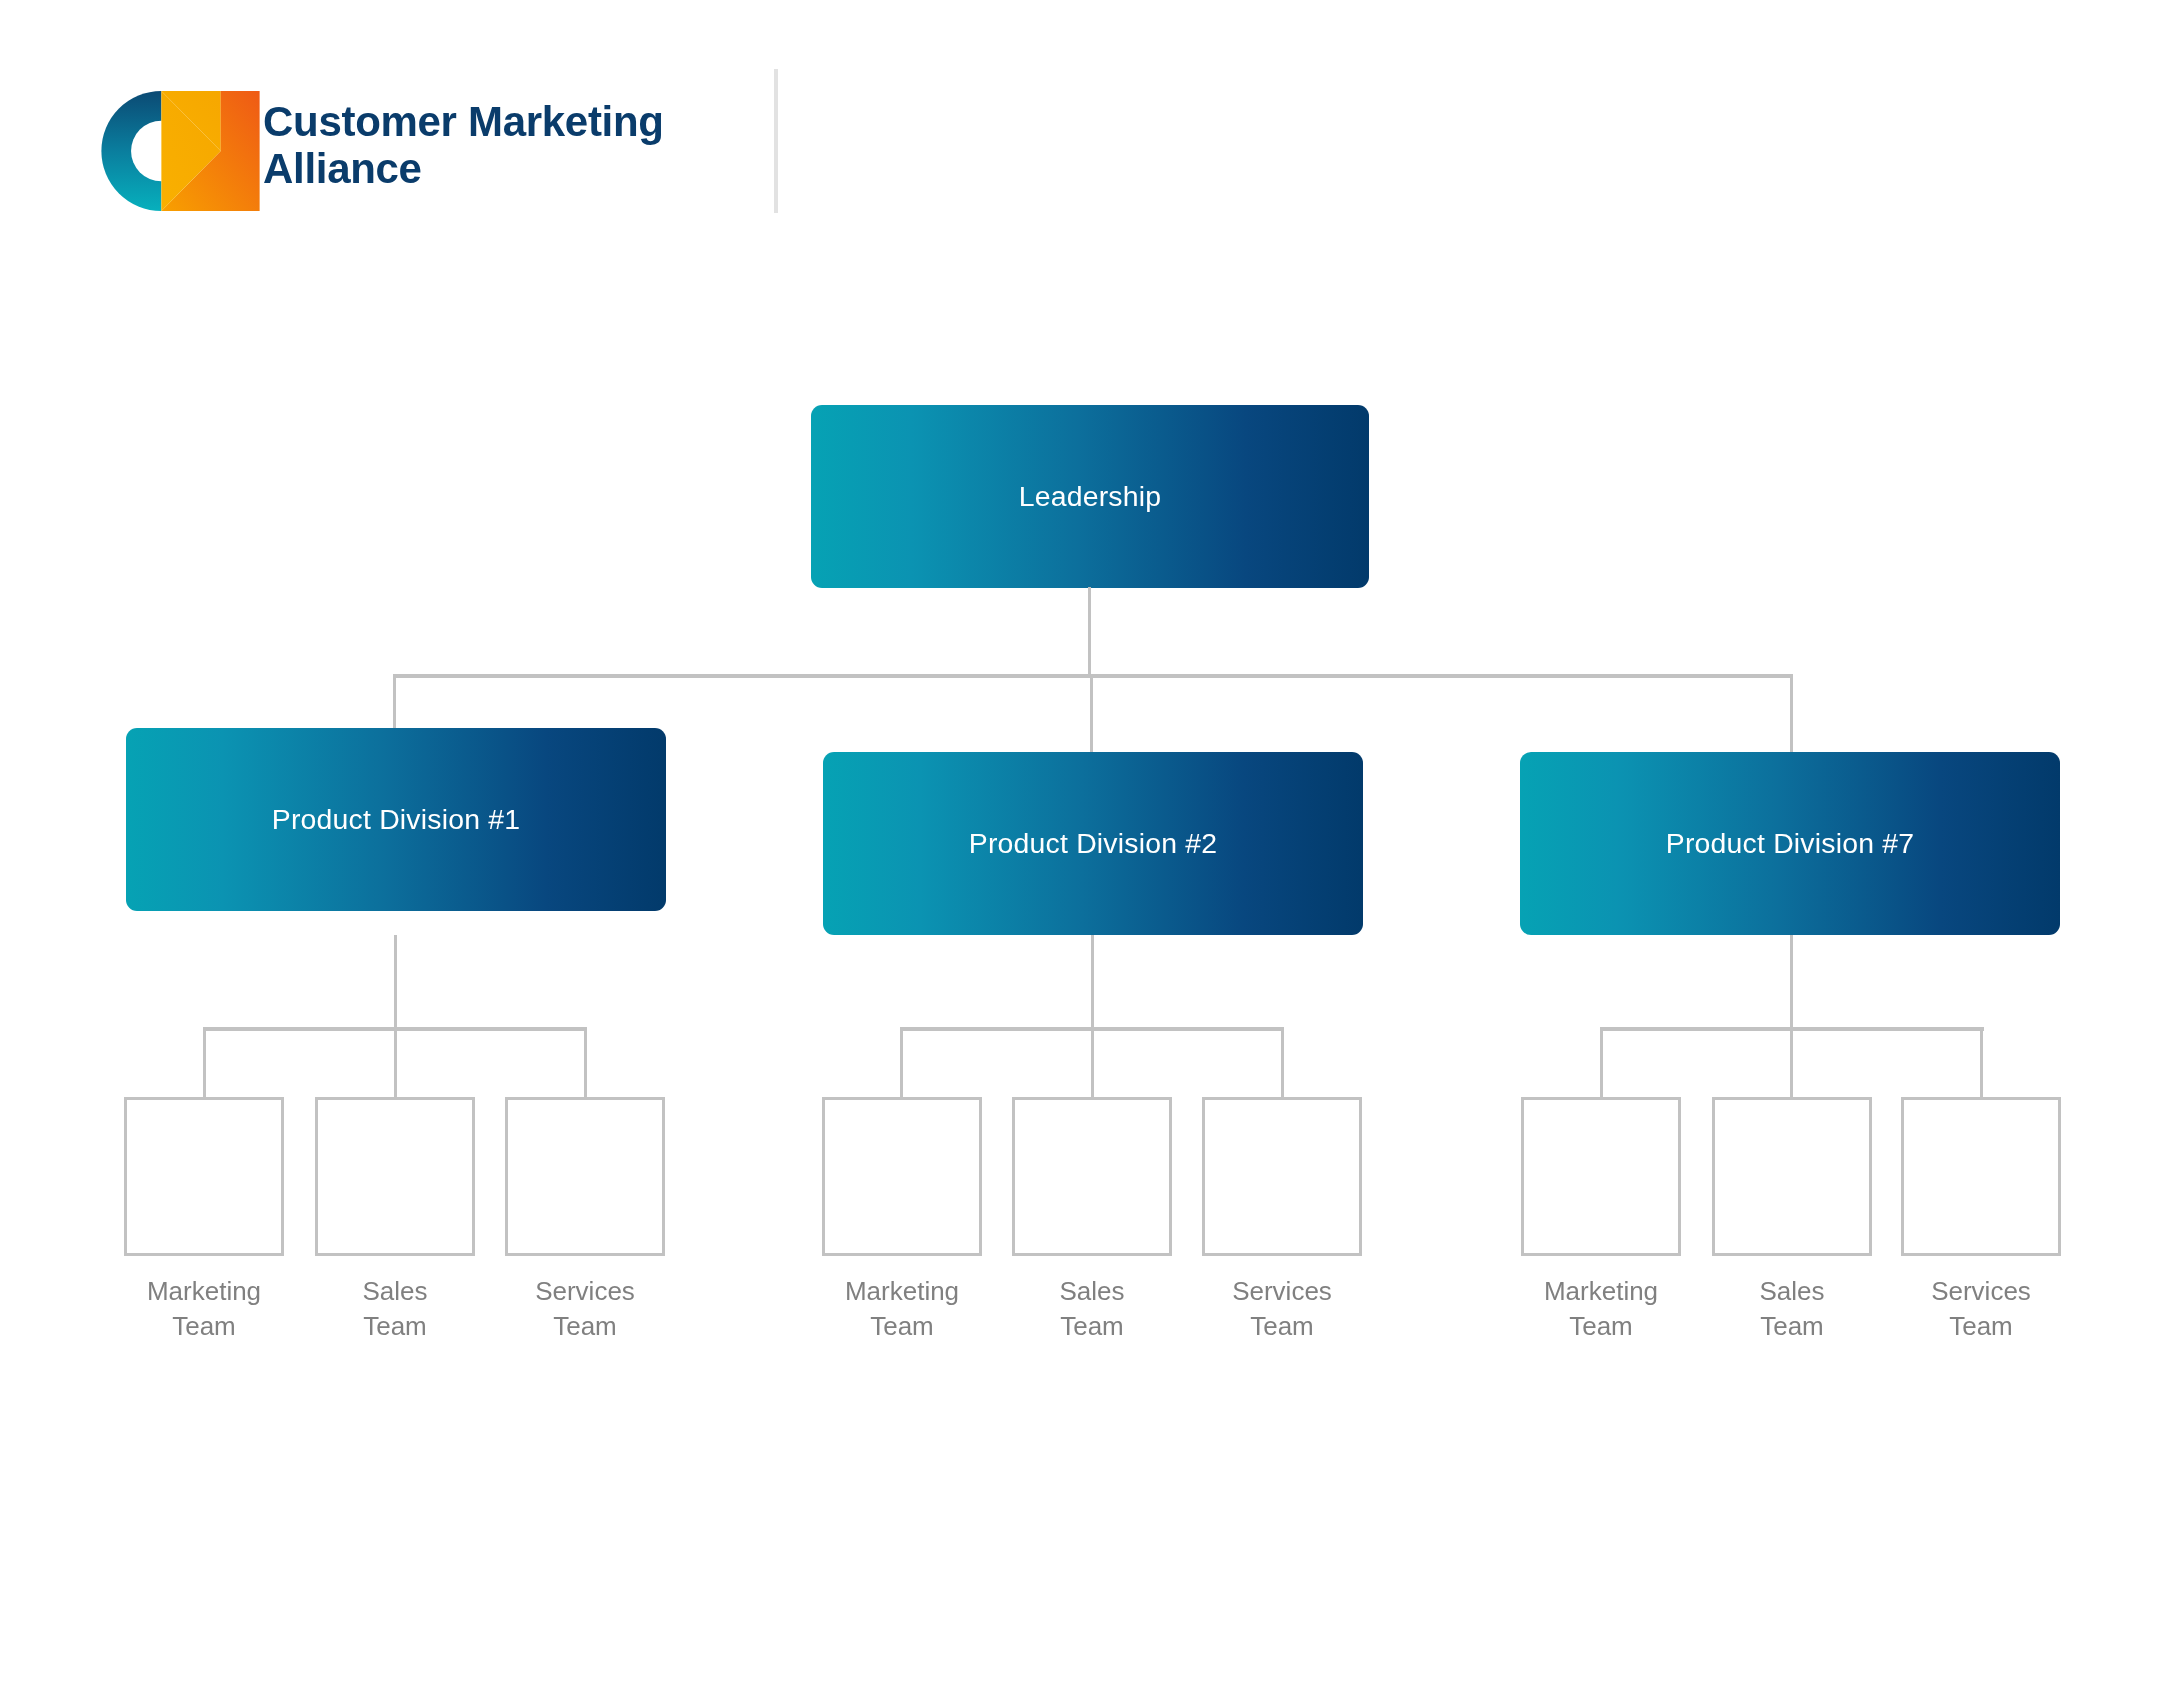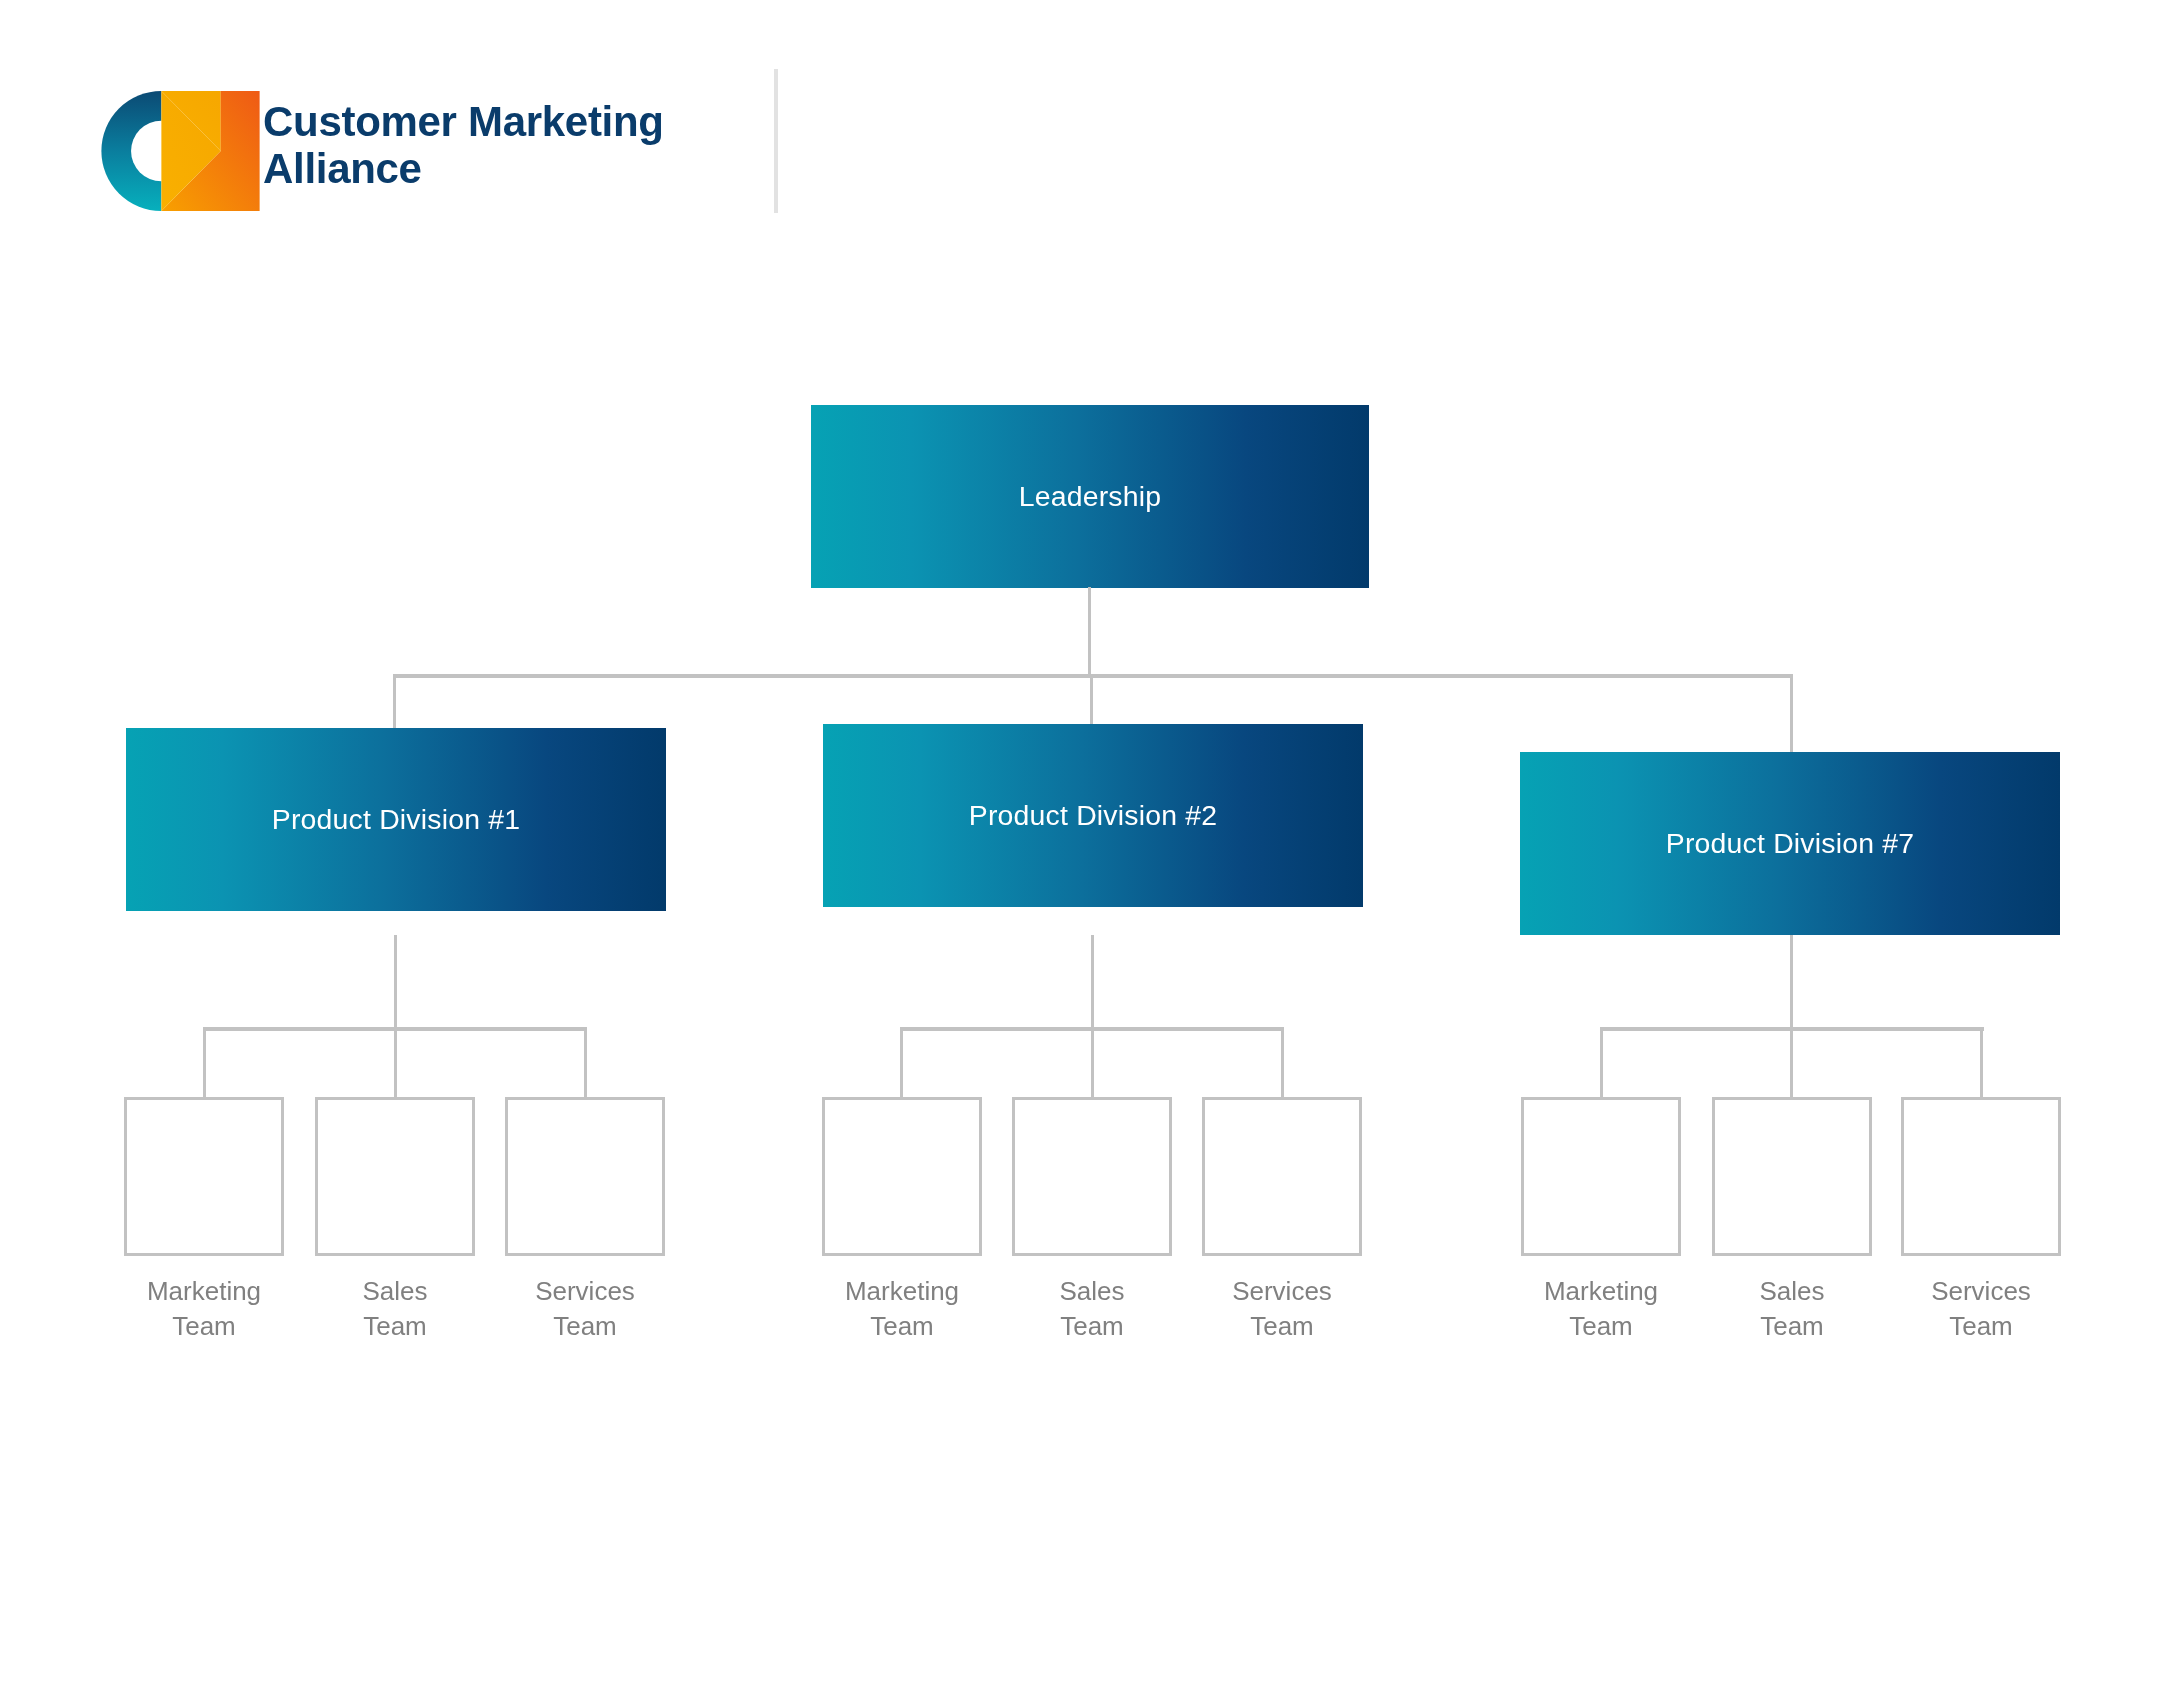--- a/index.html
+++ b/index.html
@@ -72,37 +72,38 @@
     height: 1687px;
   }
 
   .node-box {
     position: absolute;
     background: linear-gradient(to right, #06a2b4 0%, #0b93b2 18%, #0c6f9c 48%, #08477f 78%, #023a6b 100%);
     display: flex;
     align-items: center;
     justify-content: center;
     box-sizing: border-box;
+    border-radius: 11px;
   }
   .node-label {
     color: #ffffff;
     font-size: 28.4px;
     font-weight: 400;
     letter-spacing: 0.2px;
     white-space: nowrap;
   }
 
   #node-leadership {
     left: 811px;
     top: 405px;
     width: 558px;
     height: 183px;
   }
   #node-division-0 { left: 126px;  top: 728px; width: 540px; height: 183px; }
-  #node-division-1 { left: 823px; top: 724px; width: 540px; height: 183px; text-align: right; }
+  #node-division-1 { left: 823px; top: 752px; width: 540px; height: 183px; text-align: right; }
   #node-division-2 { left: 1520px; top: 752px; width: 540px; height: 183px; }
 
   
   .vline {
     position: absolute;
     width: 3.3px;
     background: #c2c2c2;
   }
   .hline {
     position: absolute;

